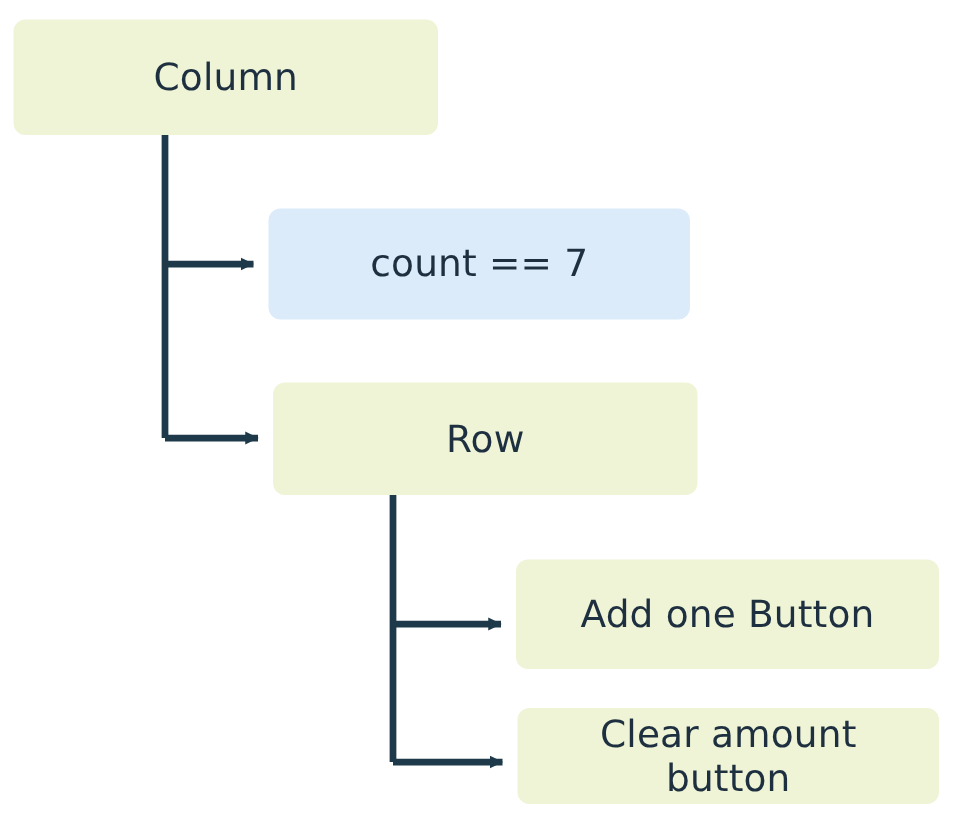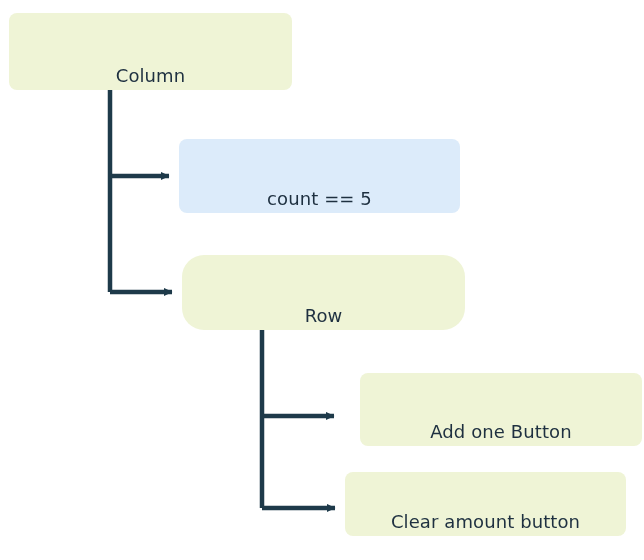--- a/index.html
+++ b/index.html
@@ -15,28 +15,28 @@
     width: 644px;
     height: 560px;
     background: #ffffff;
     overflow: hidden;
   }
   .node {
     position: absolute;
     box-sizing: border-box;
     border-radius: 8px;
     display: flex;
-    align-items: flex-end;
+    align-items: center;
     justify-content: center;
     text-align: center;
     color: #1e3040;
-    font-size: 18px;
+    font-size: 25px;
     line-height: 1.18;
     letter-spacing: 0.1px;
-    padding: 4px 10px;
+    padding: 16px 10px;
     font-family: "DejaVu Sans", sans-serif;
   }
   .fill-yellow { background: #eff4d6; }
   .fill-blue   { background: #dcebfa; }
 
   #edge-layer {
     position: absolute;
     left: 0;
     top: 0;
     width: 644px;
@@ -67,28 +67,28 @@
       <path d="M262,416 L334,416" stroke="#1e3a4a" stroke-width="4.5" fill="none" marker-end="url(#arrowhead)"></path>
       <path d="M262,508 L335,508" stroke="#1e3a4a" stroke-width="4.5" fill="none" marker-end="url(#arrowhead)"></path>
     </g>
   </svg>
 
   <div class="node fill-yellow" id="node-column" style="left: 9px; top: 13px; width: 283px; height: 77px; background: rgb(239, 244, 214); color: rgb(30, 48, 64);">
     <span>Column</span>
   </div>
 
   <div class="node fill-blue" id="node-count-condition" style="left: 179px; top: 139px; width: 281px; height: 74px; background: rgb(220, 235, 250); color: rgb(30, 48, 64);">
-    <span>count == 5</span>
+    <span>count == 7</span>
   </div>
 
-  <div class="node fill-yellow" id="node-row" style="left: 182px; top: 255px; width: 283px; height: 75px; background: rgb(239, 244, 214); color: rgb(30, 48, 64); border-radius: 22px;">
+  <div class="node fill-yellow" id="node-row" style="left: 182px; top: 255px; width: 283px; height: 75px; background: rgb(239, 244, 214); color: rgb(30, 48, 64);">
     <span>Row</span>
   </div>
 
-  <div class="node fill-yellow" id="node-add-one-button" style="left: 344px; top: 373px; width: 282px; height: 73px; background: rgb(239, 244, 214); color: rgb(30, 48, 64); margin-left: 16px;">
+  <div class="node fill-yellow" id="node-add-one-button" style="left: 344px; top: 373px; width: 282px; height: 73px; background: rgb(239, 244, 214); color: rgb(30, 48, 64);">
     <span>Add one Button</span>
   </div>
 
   <div class="node fill-yellow" id="node-clear-amount-button" style="left: 345px; top: 472px; width: 281px; height: 64px; background: rgb(239, 244, 214); color: rgb(30, 48, 64);">
     <span>Clear amount button</span>
   </div>
 
 </div>
 
 </body></html>

